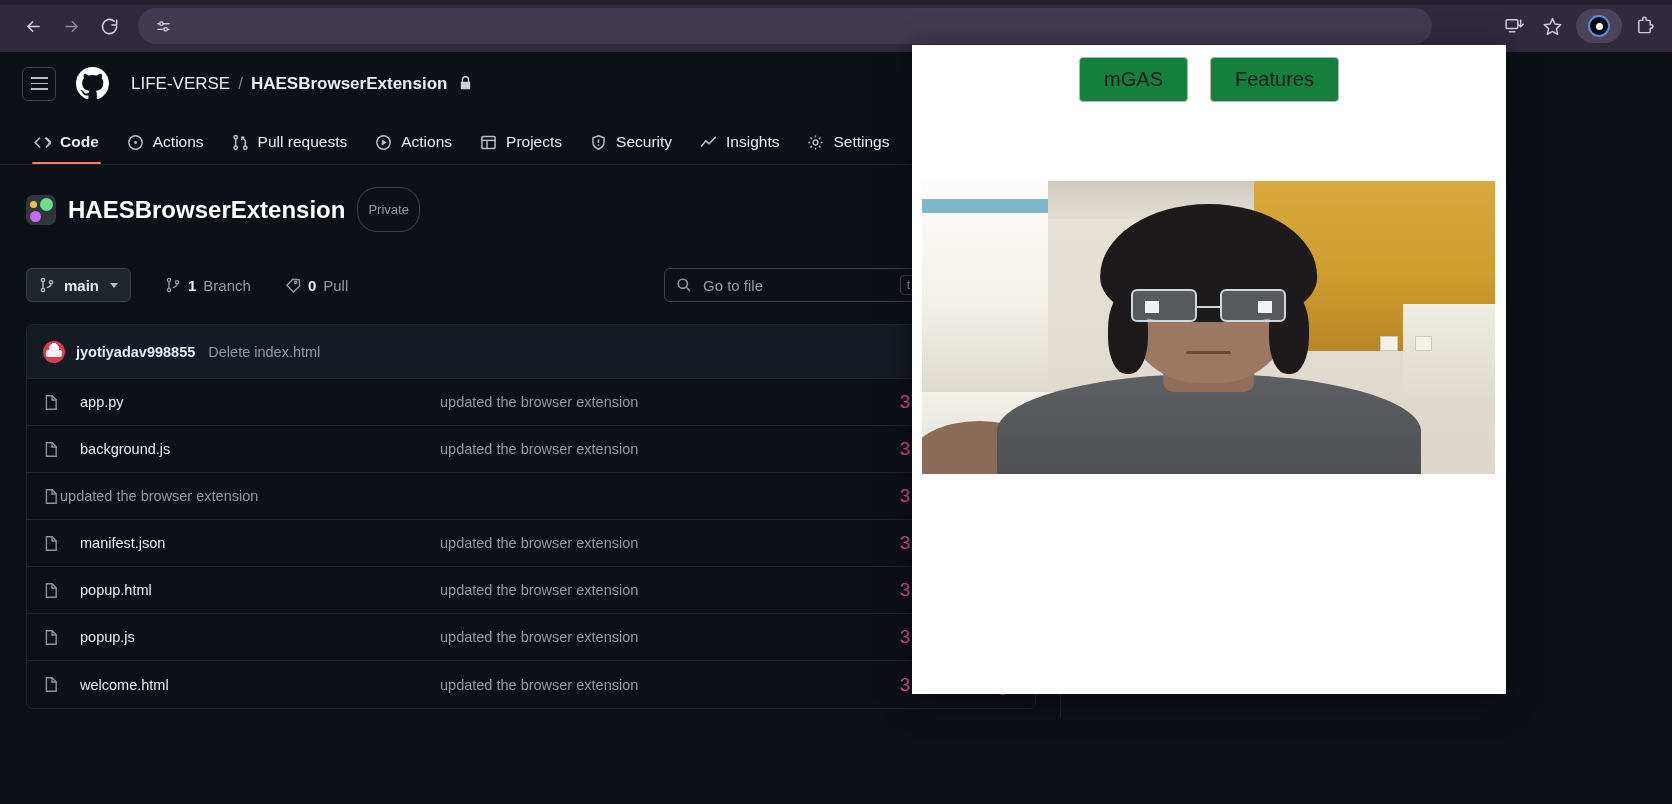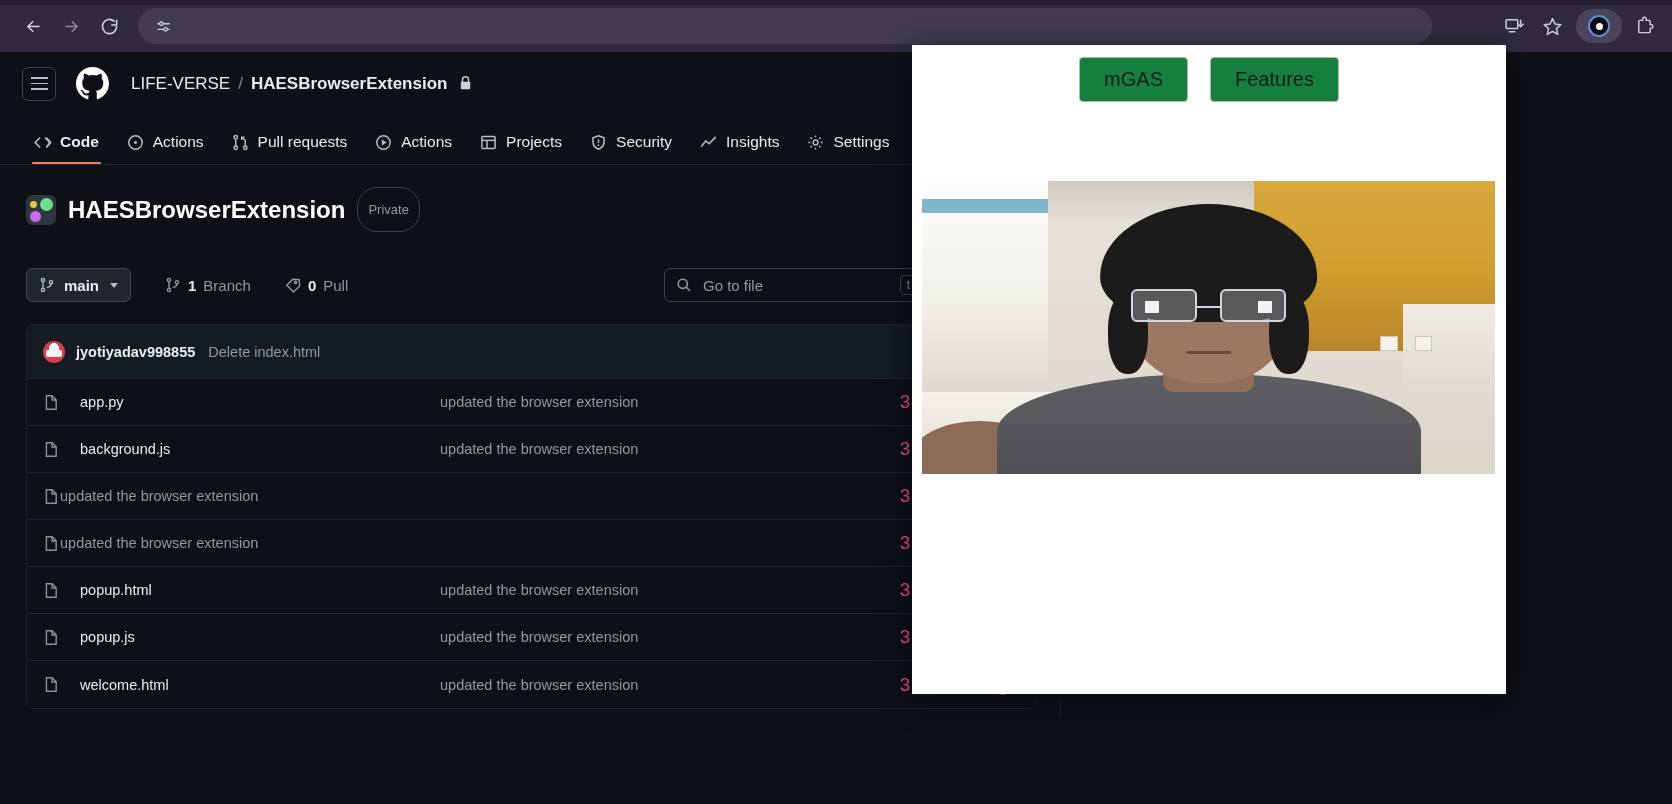--- a/index.html
+++ b/index.html
@@ -583,20 +583,21 @@
                 <span class="fmsg">updated the browser extension</span>
                 <span class="ftime">3 minutes ago</span>
               </div>
               <div class="frow">
                 <span class="fi">
                   <svg width="17" height="17" viewBox="0 0 16 16" fill="none" stroke="#8b949e" stroke-width="1.3">
                     <path d="M3.2 1.6h5.3l3.9 3.9v8.9H3.2z"></path>
                     <path d="M8.5 1.7v3.9h3.8"></path>
                   </svg>
                 </span>
+                <span class="fname">manifest.json</span>
                 <span class="fmsg">updated the browser extension</span>
                 <span class="ftime">3 minutes ago</span>
               </div>
               <div class="frow">
                 <span class="fi">
                   <svg width="17" height="17" viewBox="0 0 16 16" fill="none" stroke="#8b949e" stroke-width="1.3">
                     <path d="M3.2 1.6h5.3l3.9 3.9v8.9H3.2z"></path>
                     <path d="M8.5 1.7v3.9h3.8"></path>
                   </svg>
                 </span>

